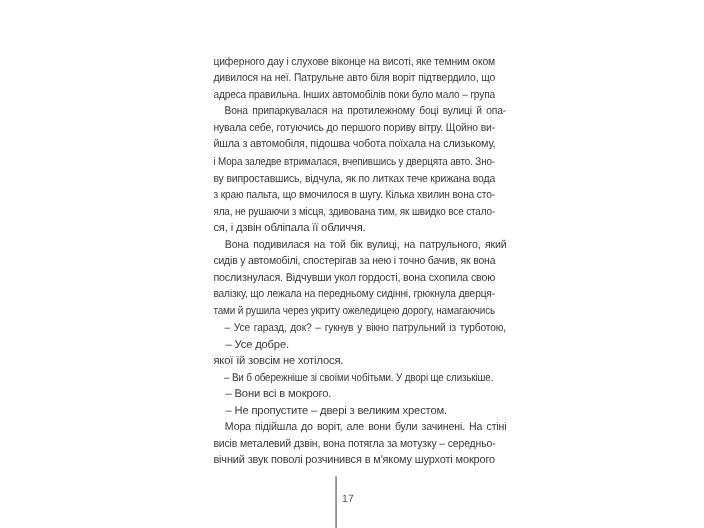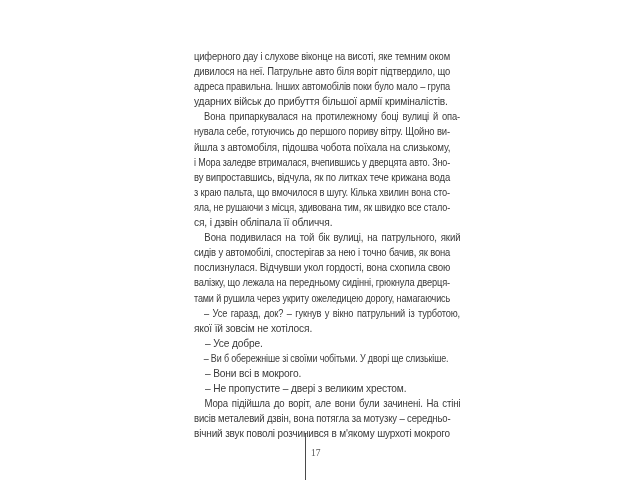--- a/index.html
+++ b/index.html
@@ -21,48 +21,47 @@
     transform-origin:left center;
   }
   .line.last { text-align-last:left; }
   .line.indent { padding-left:11px; }
   .line.dialog { padding-left:11px; text-align-last:left; }
   .folio-rule {
     position:absolute; left:305px; top:433px; width:1.4px; height:47px; background:#4a4a4a;
   }
   .folio {
     position:absolute; left:311px; top:448px; font-size:9.5px; color:#555;
-    font-family:Liberation Serif, serif;
+    font-family:Liberation Sans, sans-serif;
   }
 </style>
 </head>
 <body>
 
 <div class="page">
   <div class="text-block" id="text-block">
       <div class="line" style="transform: scaleX(0.924188); width: 277px;">циферного дау і слухове віконце на висоті, яке темним оком</div>
       <div class="line" style="transform: scaleX(0.924188); width: 277px;">дивилося на неї. Патрульне авто біля воріт підтвердило, що</div>
       <div class="line" style="transform: scaleX(0.904594); width: 283px;">адреса правильна. Інших автомобілів поки було мало – група</div>
-      <div class="line last">ударних військ до прибуття більшої армії криміналістів.</div>
       <div class="line indent" style="transform: scaleX(0.917603); width: 278.988px;">Вона припаркувалася на протилежному боці вулиці й опа-</div>
       <div class="line" style="transform: scaleX(0.927536); width: 276px;">нувала себе, готуючись до першого пориву вітру. Щойно ви-</div>
       <div class="line" style="transform: scaleX(0.958801); width: 267px;">йшла з автомобіля, підошва чобота поїхала на слизькому,</div>
       <div class="line" style="transform: scaleX(0.882759); width: 290px;">і Мора заледве втрималася, вчепившись у дверцята авто. Зно-</div>
       <div class="line" style="transform: scaleX(0.934307); width: 274px;">ву випроставшись, відчула, як по литках тече крижана вода</div>
       <div class="line" style="transform: scaleX(0.911032); width: 281px;">з краю пальта, що вмочилося в шугу. Кілька хвилин вона сто-</div>
       <div class="line" style="transform: scaleX(0.888889); width: 288px;">яла, не рушаючи з місця, здивована тим, як швидко все стало-</div>
       <div class="line last">ся, і дзвін обліпала її обличчя.</div>
       <div class="line indent" style="transform: scaleX(0.942308); width: 271.673px;">Вона подивилася на той бік вулиці, на патрульного, який</div>
       <div class="line" style="transform: scaleX(0.927536); width: 276px;">сидів у автомобілі, спостерігав за нею і точно бачив, як вона</div>
       <div class="line" style="transform: scaleX(0.955224); width: 268px;">послизнулася. Відчувши укол гордості, вона схопила свою</div>
       <div class="line" style="transform: scaleX(0.911032); width: 281px;">валізку, що лежала на передньому сидінні, грюкнула дверця-</div>
       <div class="line" style="transform: scaleX(0.885813); width: 289px;">тами й рушила через укриту ожеледицею дорогу, намагаючись</div>
       <div class="line indent" style="transform: scaleX(0.910781); width: 281.078px;">– Усе гаразд, док? – гукнув у вікно патрульний із турботою,</div>
+      <div class="line dialog">– Усе добре.</div>
       <div class="line last">якої їй зовсім не хотілося.</div>
-      <div class="line dialog">– Усе добре.</div>
       <div class="line dialog" style="transform: scaleX(0.878136); width: 291.527px;">– Ви б обережніше зі своїми чобітьми. У дворі ще слизькіше.</div>
       <div class="line dialog">– Вони всі в мокрого.</div>
       <div class="line dialog">– Не пропустите – двері з великим хрестом.</div>
       <div class="line indent" style="transform: scaleX(0.945946); width: 270.629px;">Мора підійшла до воріт, але вони були зачинені. На стіні</div>
       <div class="line" style="transform: scaleX(0.934307); width: 274px;">висів металевий дзвін, вона потягла за мотузку – середньо-</div>
       <div class="line" style="transform: scaleX(0.980843); width: 261px;">вічний звук поволі розчинився в м'якому шурхоті мокрого</div>
     </div>
   <div class="folio-rule"></div>
   <div class="folio">17</div>
 </div>

